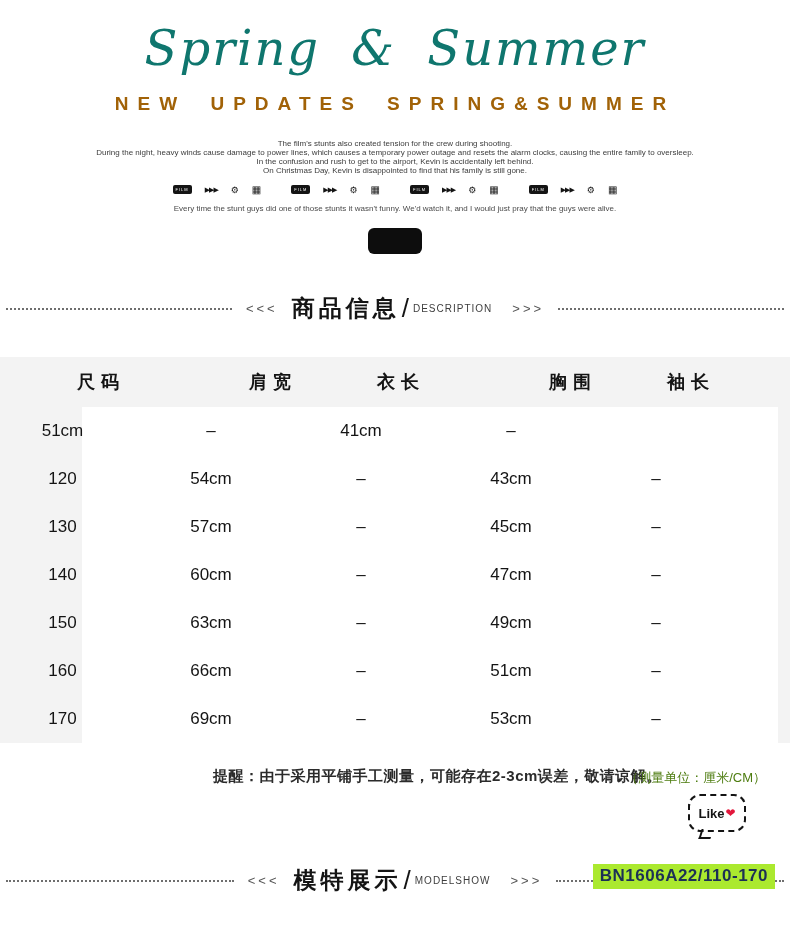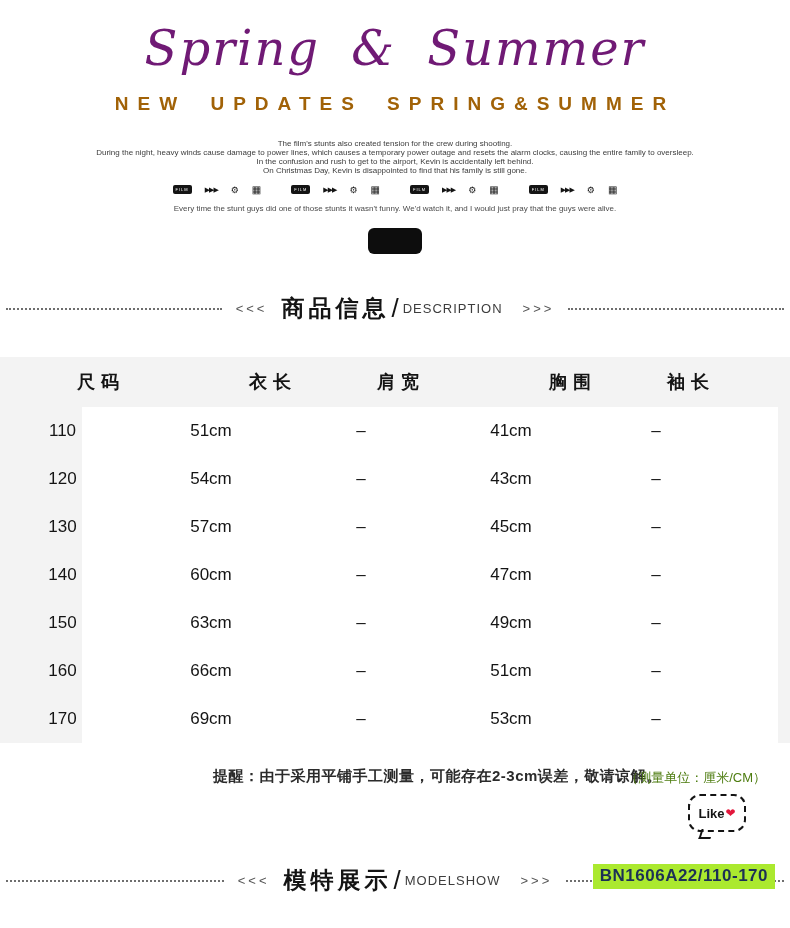--- a/index.html
+++ b/index.html
@@ -16,21 +16,21 @@
   }
 
   
   .hero-title {
     padding-top: 16px;
     text-align: center;
     font-family: "DejaVu Serif", serif;
     font-style: italic;
     font-size: 48px;
     line-height: 64px;
-    color: #701a75;
+    color: #0f766e;
     letter-spacing: 2px;
     word-spacing: 14px;
   }
   .hero-subtitle {
     margin-top: 13px;
     text-align: center;
     font-size: 19px;
     font-weight: bold;
     color: #a16207;
     letter-spacing: 9px;
@@ -116,21 +116,21 @@
     color: #141414;
     white-space: nowrap;
   }
   .divider .slash {
     font-size: 26px;
     font-weight: normal;
     color: #141414;
     margin: 0 4px 0 2px;
   }
   .divider .en {
-    font-size: 13px;
+    font-size: 10px;
     color: #3d3d3d;
     letter-spacing: 1px;
     margin-right: 6px;
     white-space: nowrap;
   }
 
   
   .size-table { margin-top: 33px; }
   .trow {
     display: grid;
@@ -290,28 +290,27 @@
     <span class="cn">商品信息</span>
     <span class="slash">/</span>
     <span class="en">DESCRIPTION</span>
     <span class="chev">&gt;&gt;&gt;</span>
     <span class="dotline"></span>
   </div>
 
   <div class="size-table">
     <div class="trow thead">
       <div class="cell">尺码</div>
+      <div class="cell">肩宽</div>
       <div class="cell">衣长</div>
-      <div class="cell">肩宽</div>
       <div class="cell">胸围</div>
       <div class="cell">袖长</div>
     </div>
     <div class="tbody">
       <div class="trow">
-        <div class="cell">110</div>
         <div class="cell">51cm</div>
         <div class="cell">–</div>
         <div class="cell">41cm</div>
         <div class="cell">–</div>
       </div>
       <div class="trow">
         <div class="cell">120</div>
         <div class="cell">54cm</div>
         <div class="cell">–</div>
         <div class="cell">43cm</div>

